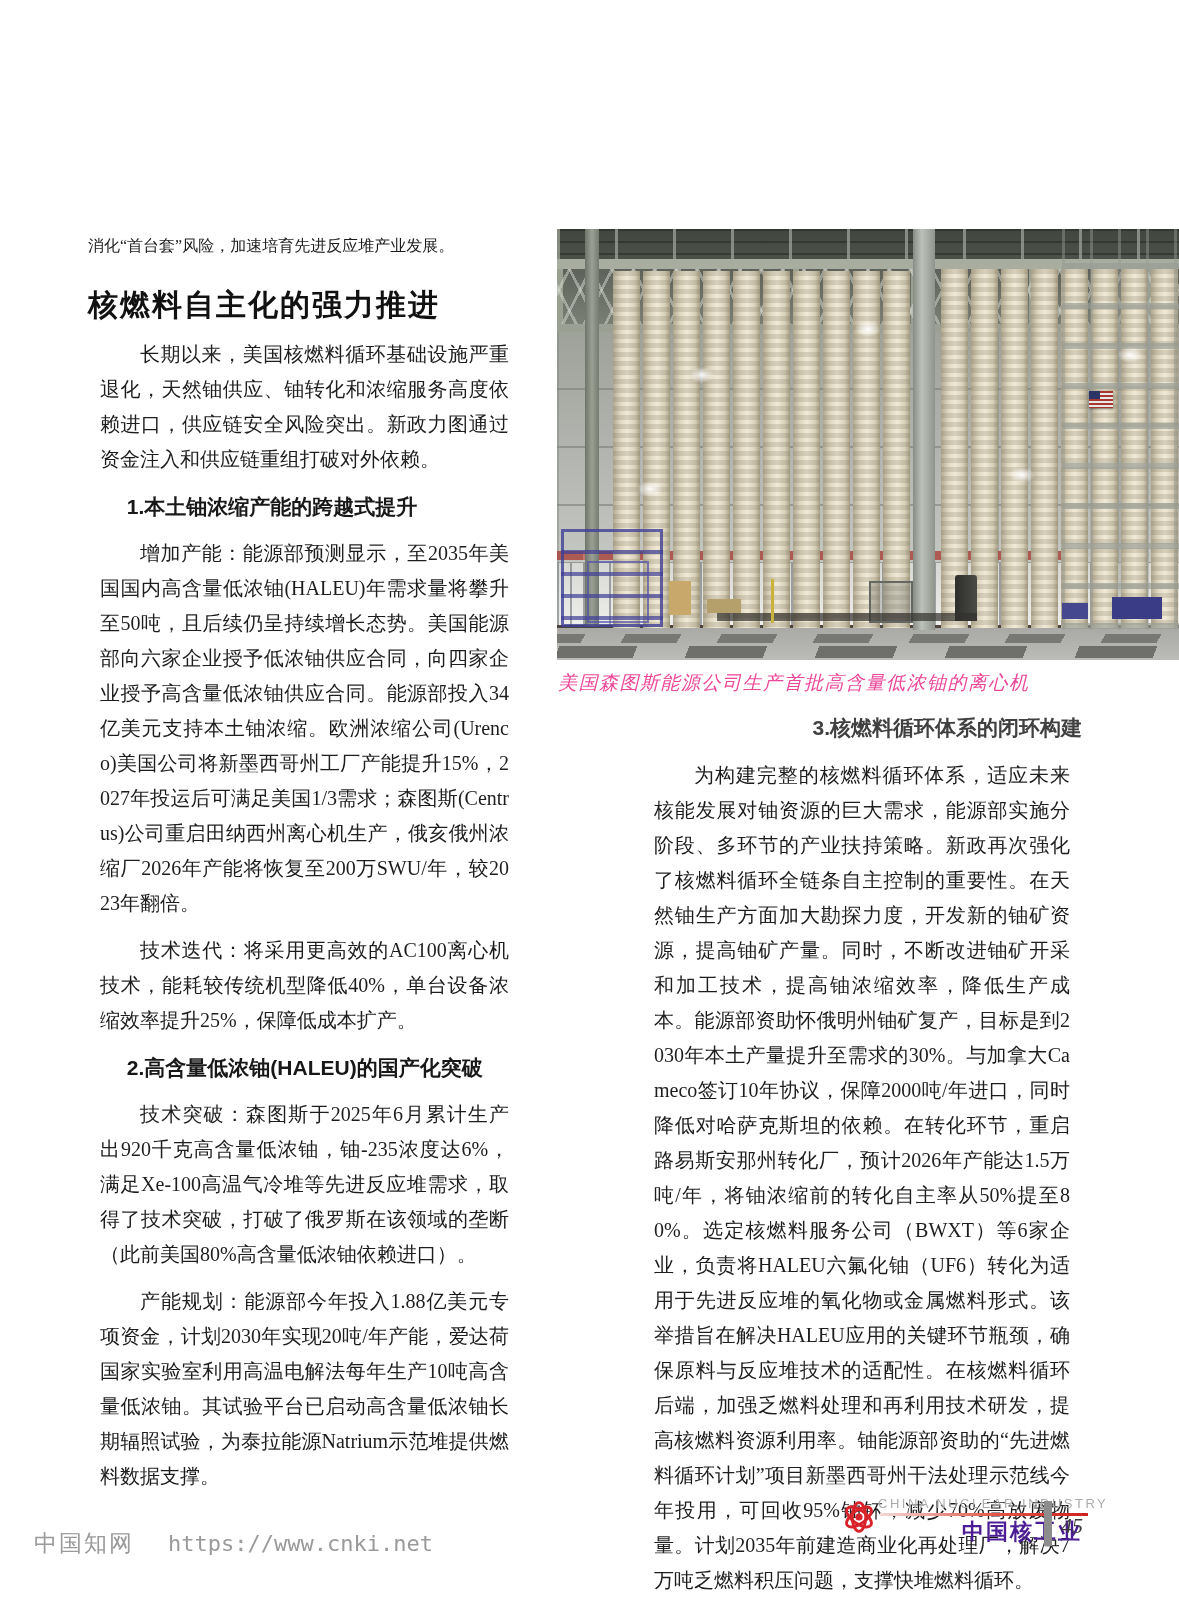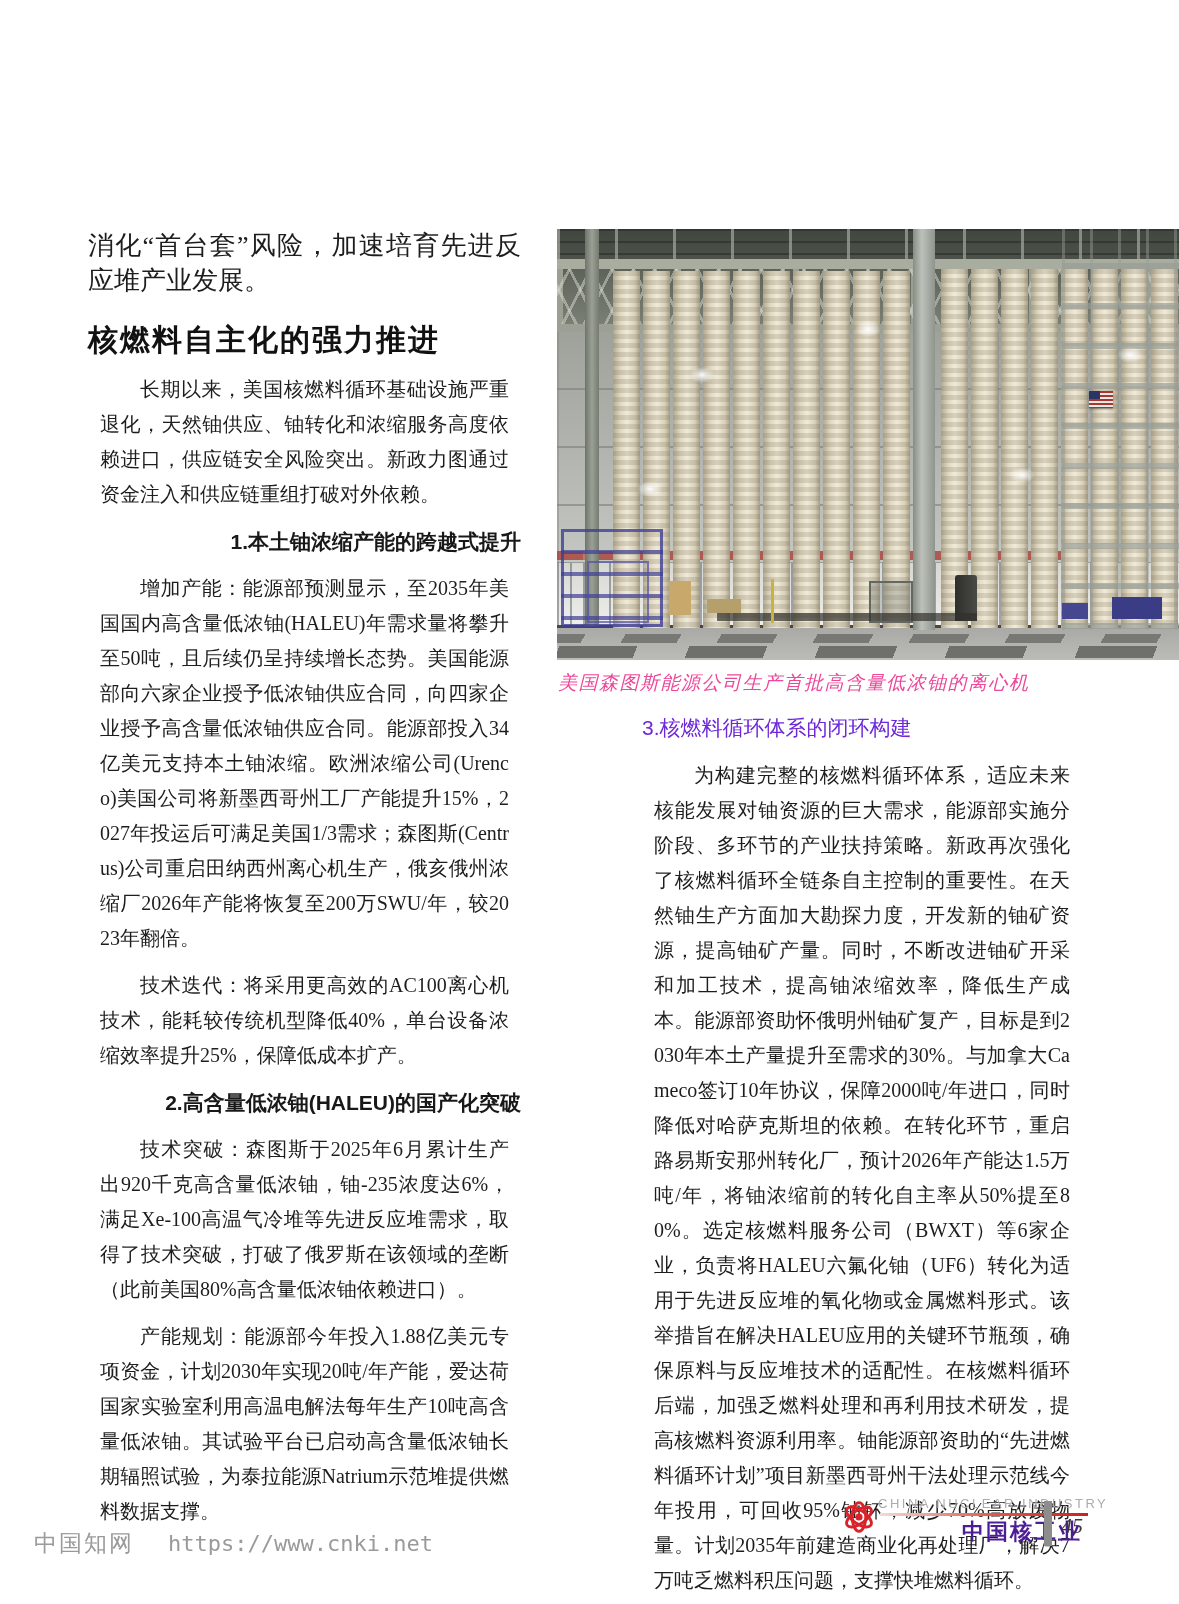--- a/index.html
+++ b/index.html
@@ -5,35 +5,35 @@
   html,body{margin:0;padding:0;}
   body{
     width:1179px;height:1604px;position:relative;background:#ffffff;
     font-family:"Liberation Serif","DejaVu Serif",serif;color:#1d1d1d;
     overflow:hidden;
   }
   
   .col-left{position:absolute;left:88px;top:228px;width:433px;}
   .col-right{position:absolute;left:642px;top:710px;width:440px;}
   .bodytext{font-size:20px;line-height:35px;text-align:justify;margin:12px;text-indent:2em;word-break:break-all;}
-  .intro{font-size:26px;line-height:35px;margin:0;text-align:justify;}
+  .intro{font-size:16px;line-height:35px;margin:0;text-align:justify;}
   h1.section-title{
     font-family:Liberation Serif, serif;
     font-size:30px;font-weight:bold;letter-spacing:2px;color:#111;
     margin:24px 0 14px 0;line-height:36px;
   }
   .subhead{
     font-family:"Liberation Sans","DejaVu Sans",sans-serif;
     font-size:21px;font-weight:bold;color:#181818;
-    line-height:35px;margin:0;text-indent:1.85em;text-align:right;
+    line-height:35px;margin:0;text-indent:1.85em;
   }
   .subhead-center{
     font-family:"Liberation Sans","DejaVu Sans",sans-serif;
-    font-size:21px;font-weight:normal;color:#6d28d9;
-    line-height:36px;margin:0 0 1px 0;text-align:left;
+    font-size:21px;font-weight:bold;color:#404040;
+    line-height:36px;margin:0 0 1px 0;text-align:right;
   }
   
   .photo{position:absolute;left:557px;top:229px;width:622px;height:431px;overflow:hidden;background:#b8bbb4;}
   .photo *{position:absolute;}
   .ph-hall{left:0;top:0;right:0;bottom:0;
     background:linear-gradient(180deg,#565b52 0%,#7c817a 16%,#a7aba4 28%,#bfc2bc 52%,#c9cbc6 74%,#d9dad6 78%);}
   .ph-ceiling{left:0;top:0;right:0;height:100px;
     background:
       repeating-linear-gradient(90deg, rgba(158,163,153,.75) 0 3px, transparent 3px 58px),
       repeating-linear-gradient(180deg, rgba(38,42,36,.55) 0 2px, transparent 2px 12px),

